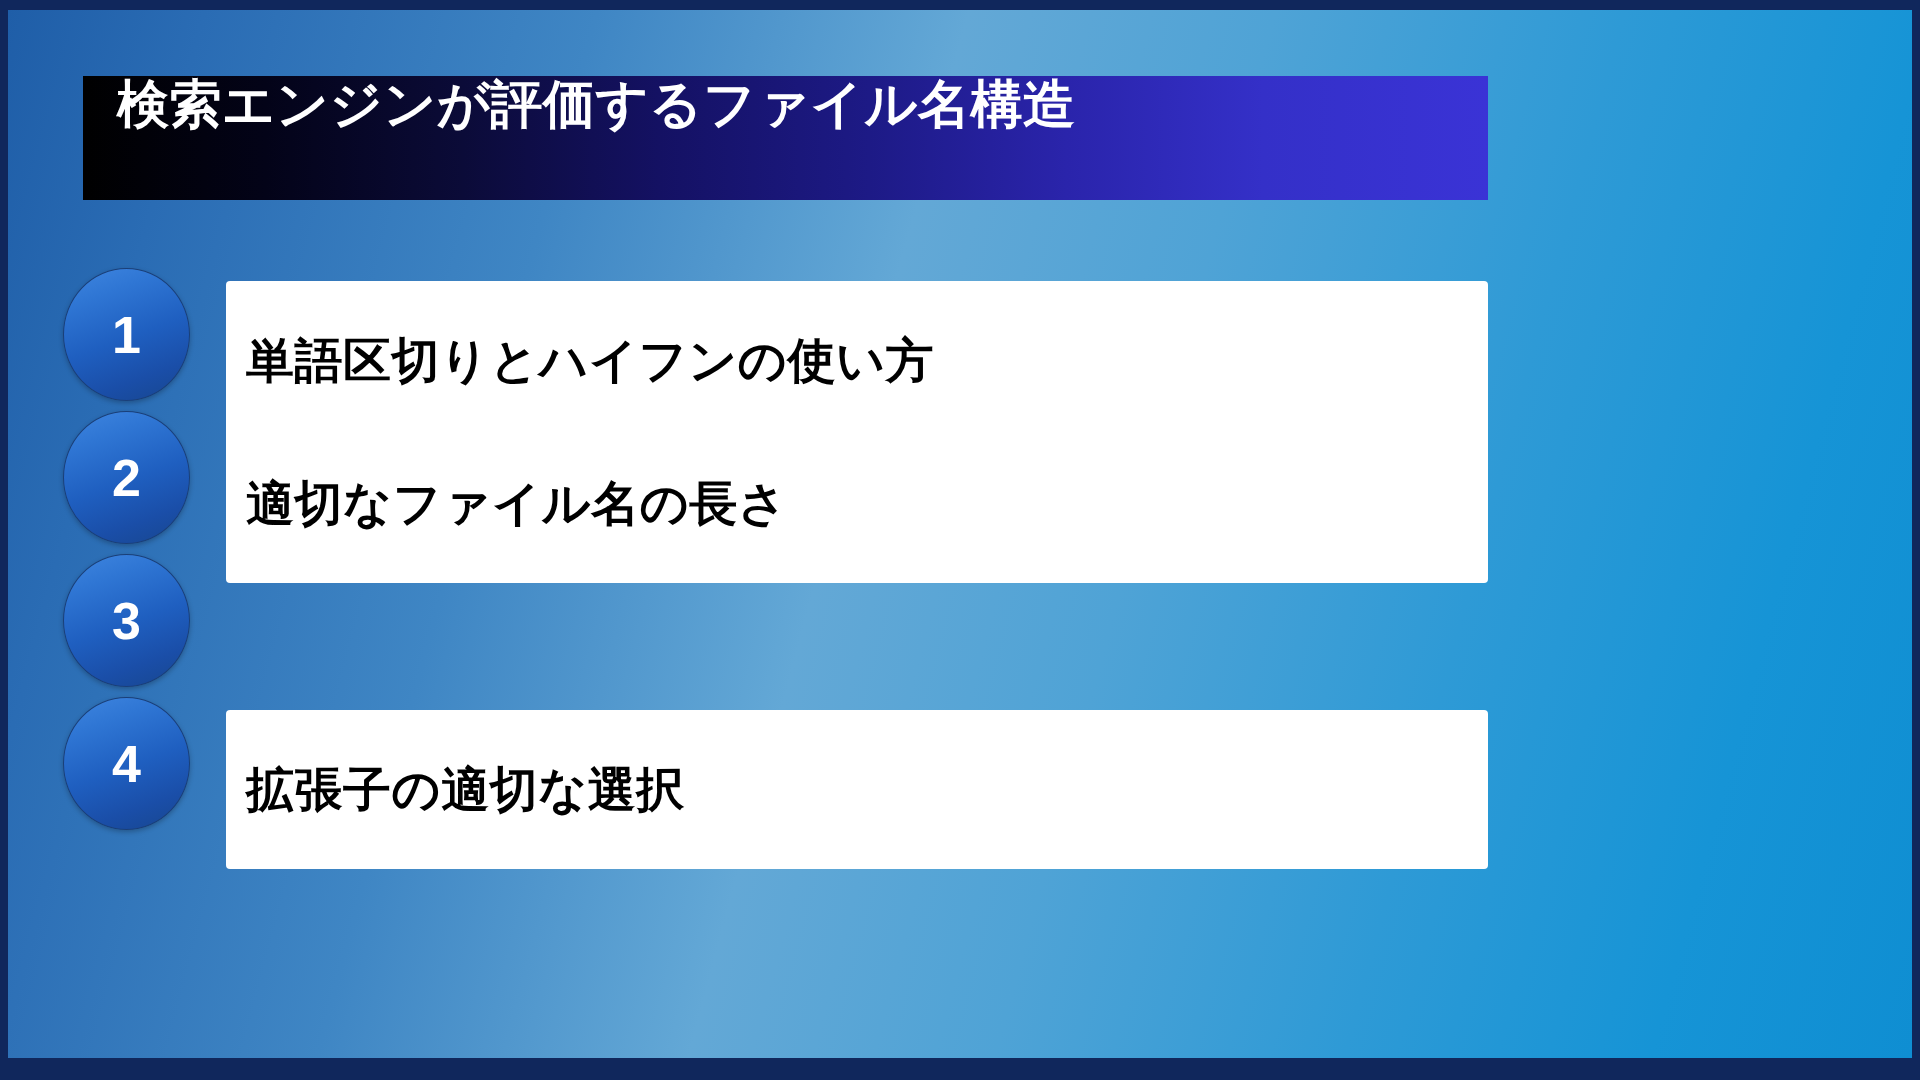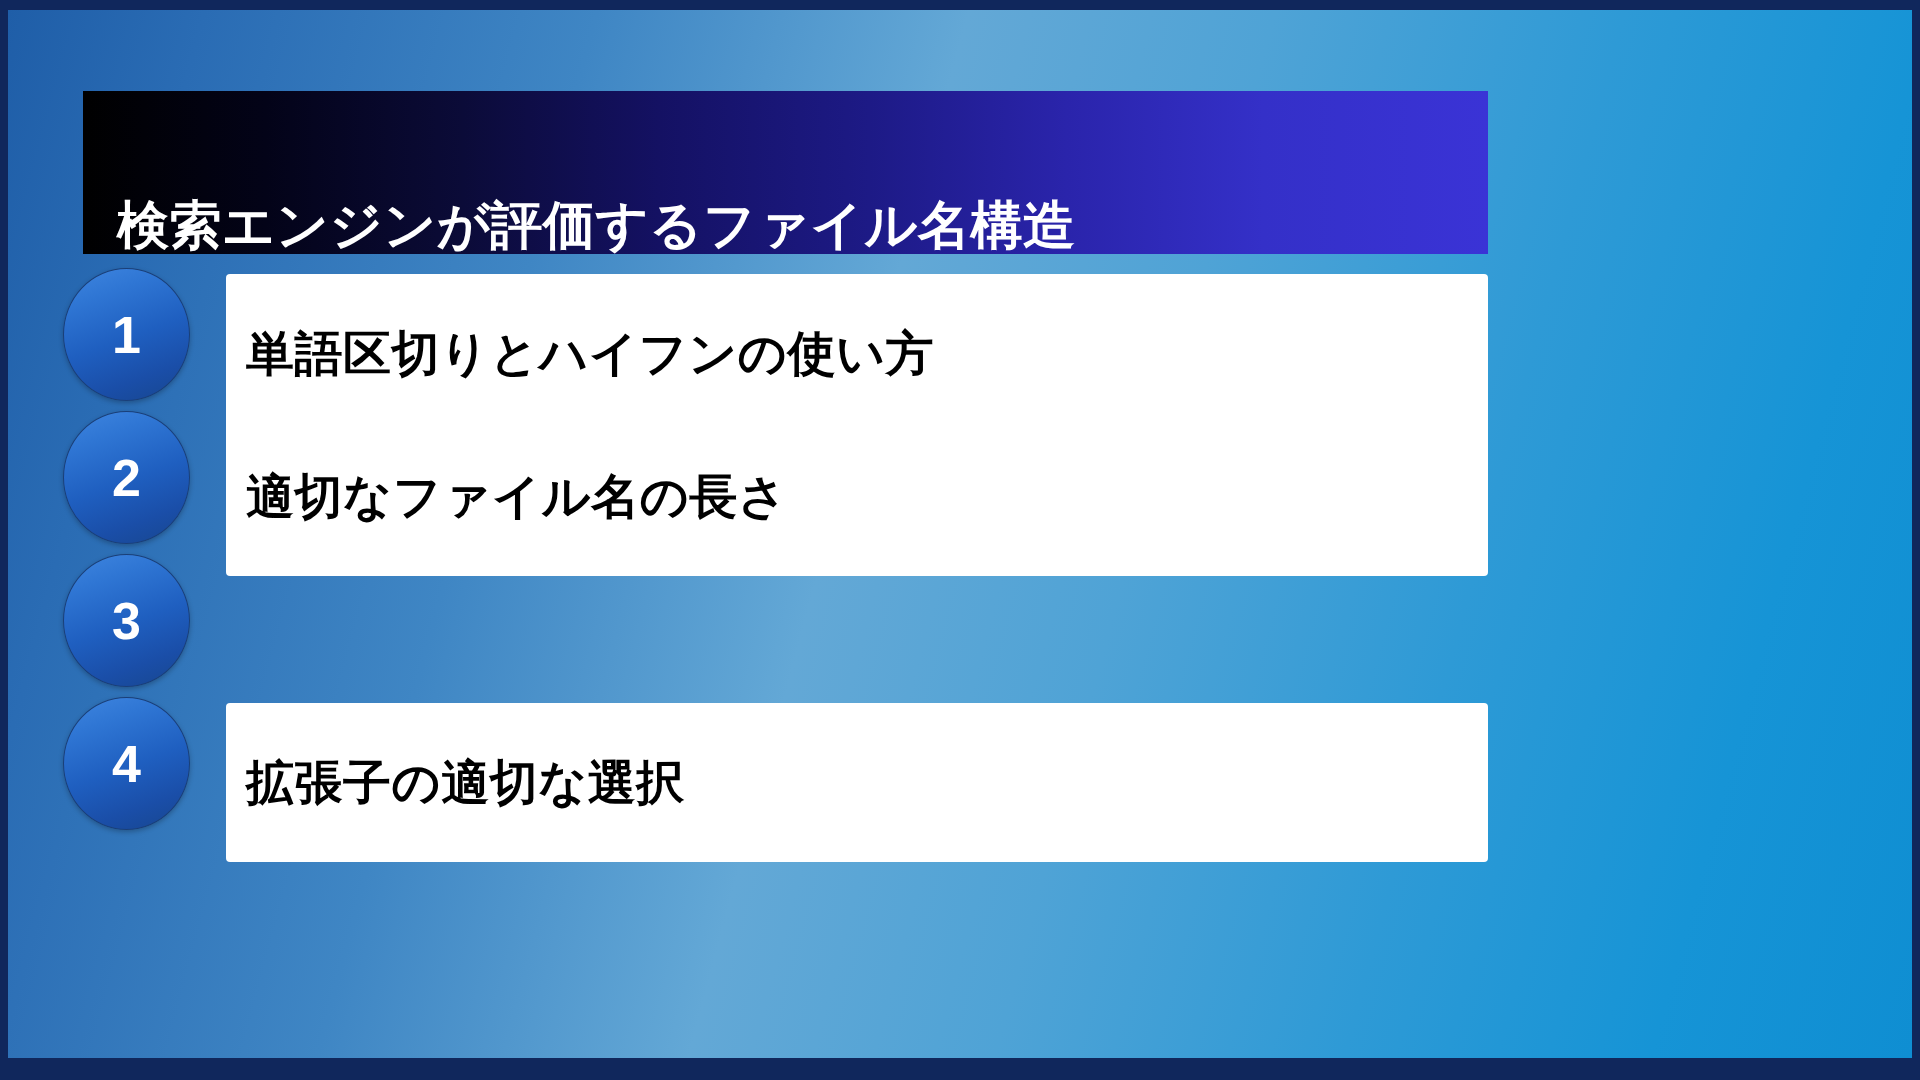--- a/index.html
+++ b/index.html
@@ -36,34 +36,34 @@
         #2e9ad6 74%,
         #1694d6 88%,
         #0f8ed2 100%);
     overflow:hidden;
   }
 
   
   .title-bar {
     position:absolute;
     left:75px;
-    top:81px;
+    top:66px;
     width:1405px;
-    height:163px;
+    height:124px;
     background:linear-gradient(90deg,
       #000000 0%,
       #030318 13%,
       #0b0b38 27%,
       #141163 41%,
       #1d1a86 56%,
       #2a24ab 70%,
       #3430c8 84%,
       #3a33d6 100%);
     display:flex;
-    align-items:flex-end;
+    align-items:flex-start;
   }
   .title-text {
     color:#ffffff;
     font-size:52px;
     font-weight:bold;
     letter-spacing:0.5px;
     padding-left:34px;
     line-height:1.1;
     white-space:nowrap;
   }
@@ -105,21 +105,21 @@
   .num-circle span {
     color:#ffffff;
     font-size:52px;
     font-weight:bold;
     line-height:1;
   }
 
   .card {
     position:absolute;
     left:218px;
-    top:9px;
+    top:16px;
     width:1262px;
     height:159px;
     background:#ffffff;
     border-radius:4px;
     display:flex;
     align-items:center;
     z-index:2;
   }
   .card-text {
     color:#000000;

